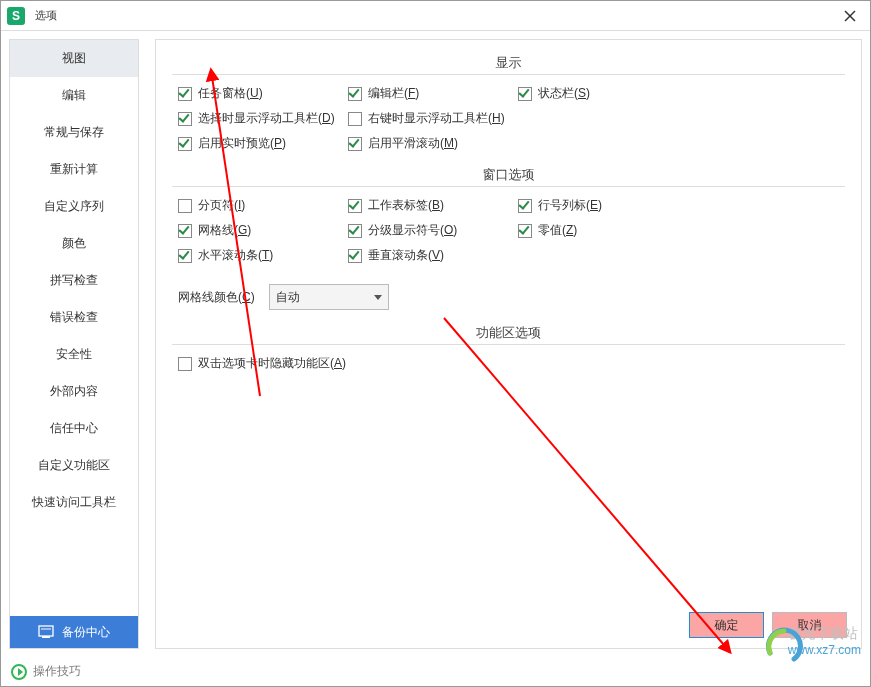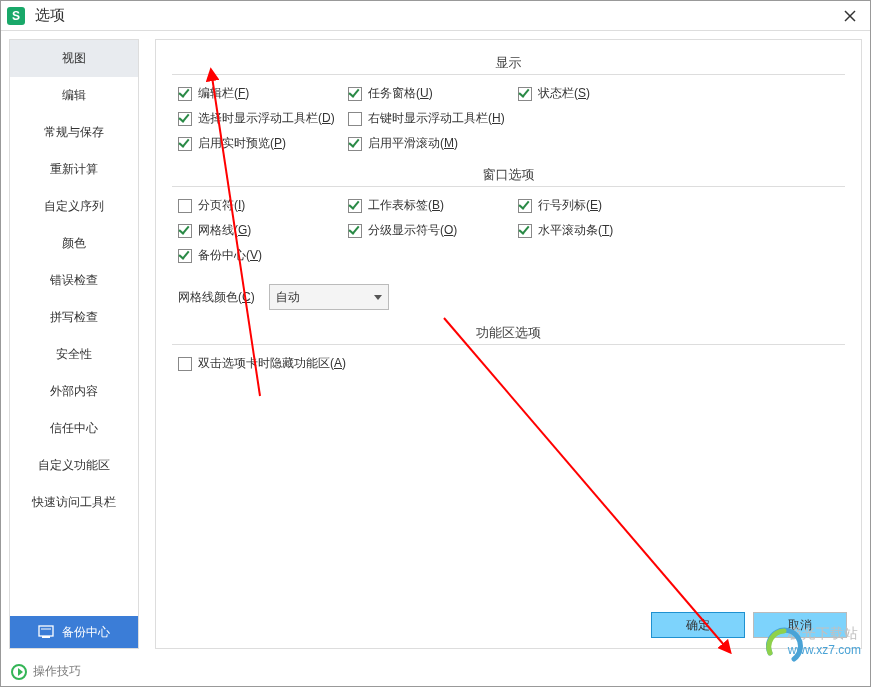--- a/index.html
+++ b/index.html
@@ -1,20 +1,20 @@
 <!DOCTYPE html>
 <html><head>
 <meta charset="utf-8">
 <style>
 * { box-sizing: border-box; margin: 0; padding: 0; }
 body { font-family: "Microsoft YaHei", Arial, sans-serif; font-size: 12px; color: #333; background: #fff; width: 871px; height: 687px; overflow: hidden; position: relative; }
 .window { width: 871px; height: 687px; border: 1px solid #999; display: flex; flex-direction: column; position: relative; }
 .titlebar { height: 30px; display: flex; align-items: center; border-bottom: 1px solid #ddd; padding: 0 6px; }
 .titlebar .app-icon { width: 18px; height: 18px; background: #19a869; color: #fff; border-radius: 3px; display: flex; align-items: center; justify-content: center; font-weight: bold; font-size: 12px; margin-right: 10px; }
-.titlebar .title { flex: 1; font-size: 15px; color: #333; }
+.titlebar .title { flex: 1; font-size: 11px; color: #333; }
 .titlebar .close { width: 28px; height: 22px; display: flex; align-items: center; justify-content: center; cursor: pointer; }
 .titlebar .close svg { width: 12px; height: 12px; stroke: #333; stroke-width: 1.5; }
 .body-area { flex: 1; display: flex; padding: 8px; gap: 16px; text-align: center; }
 .sidebar { width: 130px; display: flex; flex-direction: column; border: 1px solid #ddd; background: #fff; }
 .side-list { flex: 1; overflow: auto; }
 .side-item { padding: 10px 12px; cursor: pointer; color: #333; }
 .side-item.active { background: #e8ebef; }
 .backup-btn { height: 32px; background: #3b7dd7; color: #fff; display: flex; align-items: center; justify-content: center; gap: 8px; cursor: pointer; }
 .backup-btn .bicon { width: 16px; height: 14px; }
 .content { flex: 1; border: 1px solid #ddd; padding: 14px 16px 10px 16px; position: relative; display: flex; flex-direction: column; }
@@ -26,21 +26,21 @@
 .chk .box.checked::after { content: ""; position: absolute; left: 2px; top: -1px; width: 4px; height: 8px; border: solid #2a8a46; border-width: 0 2px 2px 0; transform: rotate(40deg); }
 .chk u { text-decoration: underline; }
 .colorrow { display: flex; align-items: center; gap: 14px; margin-left: 6px; margin-bottom: 14px; margin-top: 6px; }
 .select { width: 120px; height: 24px; border: 1px solid #bbb; background: #f4f4f4; display: flex; align-items: center; justify-content: space-between; padding: 12px 6px; cursor: pointer; }
 .select .tri { width: 0; height: 0; border-left: 4px solid transparent; border-right: 4px solid transparent; border-top: 5px solid #555; }
 .footer { display: flex; align-items: center; padding: 6px 10px; gap: 6px; }
 .tip-icon { width: 16px; height: 16px; border: 2px solid #34b556; border-radius: 50%; position: relative; display: flex; align-items: center; justify-content: center; }
 .tip-icon::after { content: ""; width: 0; height: 0; border-top: 4px solid transparent; border-bottom: 4px solid transparent; border-left: 5px solid #34b556; margin-left: 2px; }
 .tip-link { color: #7a7a7a; cursor: pointer; text-align: center; }
 .btns { position: absolute; right: 14px; bottom: 10px; display: flex; gap: 8px; }
-.btn { width: 94px; height: 26px; border: 1px solid #bbb; background: #7dd3fc; display: flex; align-items: center; justify-content: center; cursor: pointer; }
+.btn { width: 75px; height: 26px; border: 1px solid #bbb; background: #fca5a5; display: flex; align-items: center; justify-content: center; cursor: pointer; }
 .btn.primary { border: 1px solid #1f91d0; }
 .arrows { position: absolute; left: 0; top: 0; width: 871px; height: 687px; pointer-events: none; }
 .watermark { position: absolute; right: 10px; bottom: 30px; pointer-events: none; }
 .watermark .txt1 { color: #c0c0c0; font-size: 14px; }
 .watermark .txt2 { color: #4aa3d6; font-size: 12px; }
 .watermark .swoosh { width: 40px; height: 40px; position: absolute; left: -22px; top: -2px; }
 </style>
 </head>
 <body>
 
@@ -59,22 +59,22 @@
 
   <div class="body-area">
     <div class="sidebar">
       <div class="side-list" id="side-list">
           <div class="side-item active">视图</div>
           <div class="side-item">编辑</div>
           <div class="side-item">常规与保存</div>
           <div class="side-item">重新计算</div>
           <div class="side-item">自定义序列</div>
           <div class="side-item">颜色</div>
+          <div class="side-item">拼写检查</div>
           <div class="side-item">错误检查</div>
-          <div class="side-item">拼写检查</div>
           <div class="side-item">安全性</div>
           <div class="side-item">外部内容</div>
           <div class="side-item">信任中心</div>
           <div class="side-item">自定义功能区</div>
           <div class="side-item">快速访问工具栏</div>
         </div>
       <div class="backup-btn">
         <svg class="bicon" viewBox="0 0 16 14">
           <rect x="1" y="1" width="14" height="10" fill="none" stroke="#fff" stroke-width="1.3"></rect>
           <rect x="4" y="11" width="8" height="2" fill="#fff"></rect>
@@ -83,25 +83,25 @@
         <span>备份中心</span>
       </div>
     </div>
 
     <div class="content">
       <div class="sect-title">显示</div>
       <hr class="sect-line">
       <div class="grid" id="grid-display">
           <div class="chk">
             <span class="box checked"></span>
+            <span><span>任务窗格(</span><u>U</u><span>)</span></span>
+          </div>
+          <div class="chk">
+            <span class="box checked"></span>
             <span><span>编辑栏(</span><u>F</u><span>)</span></span>
-          </div>
-          <div class="chk">
-            <span class="box checked"></span>
-            <span><span>任务窗格(</span><u>U</u><span>)</span></span>
           </div>
           <div class="chk">
             <span class="box checked"></span>
             <span><span>状态栏(</span><u>S</u><span>)</span></span>
           </div>
           <div class="chk">
             <span class="box checked"></span>
             <span><span>选择时显示浮动工具栏(</span><u>D</u><span>)</span></span>
           </div>
           <div class="chk">
@@ -137,25 +137,29 @@
           <div class="chk">
             <span class="box checked"></span>
             <span><span>网格线(</span><u>G</u><span>)</span></span>
           </div>
           <div class="chk">
             <span class="box checked"></span>
             <span><span>分级显示符号(</span><u>O</u><span>)</span></span>
           </div>
           <div class="chk">
             <span class="box checked"></span>
+            <span><span>零值(</span><u>Z</u><span>)</span></span>
+          </div>
+          <div class="chk">
+            <span class="box checked"></span>
             <span><span>水平滚动条(</span><u>T</u><span>)</span></span>
           </div>
           <div class="chk">
             <span class="box checked"></span>
-            <span><span>备份中心(</span><u>V</u><span>)</span></span>
+            <span><span>垂直滚动条(</span><u>V</u><span>)</span></span>
           </div>
         </div>
 
       <div class="colorrow">
         <span>
           <span>网格线颜色(</span><u>C</u><span>)</span>
         </span>
         <div class="select">
           <span>自动</span>
           <span class="tri"></span>

